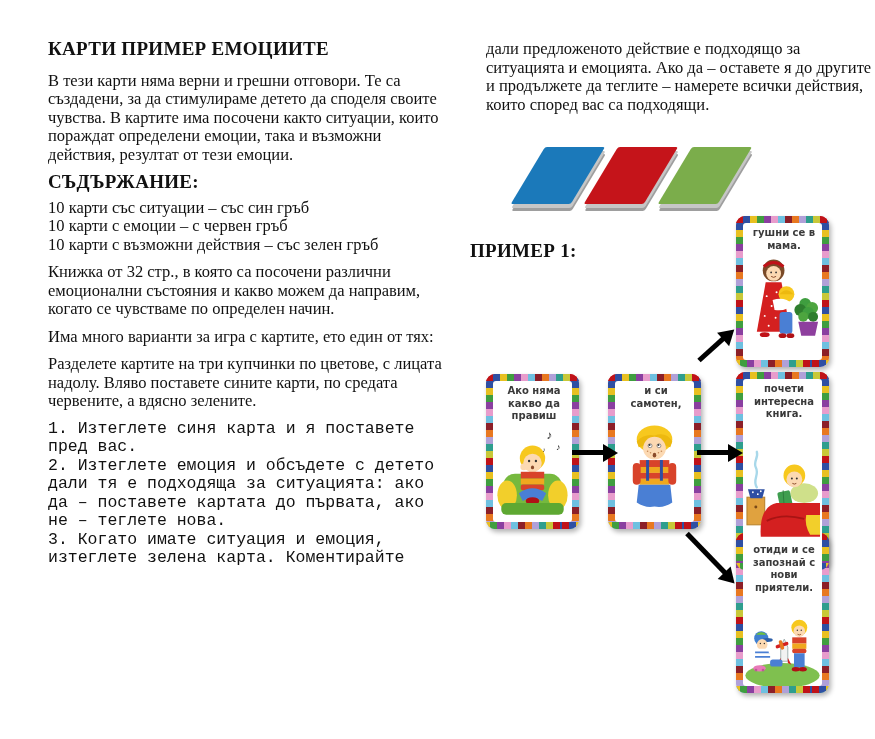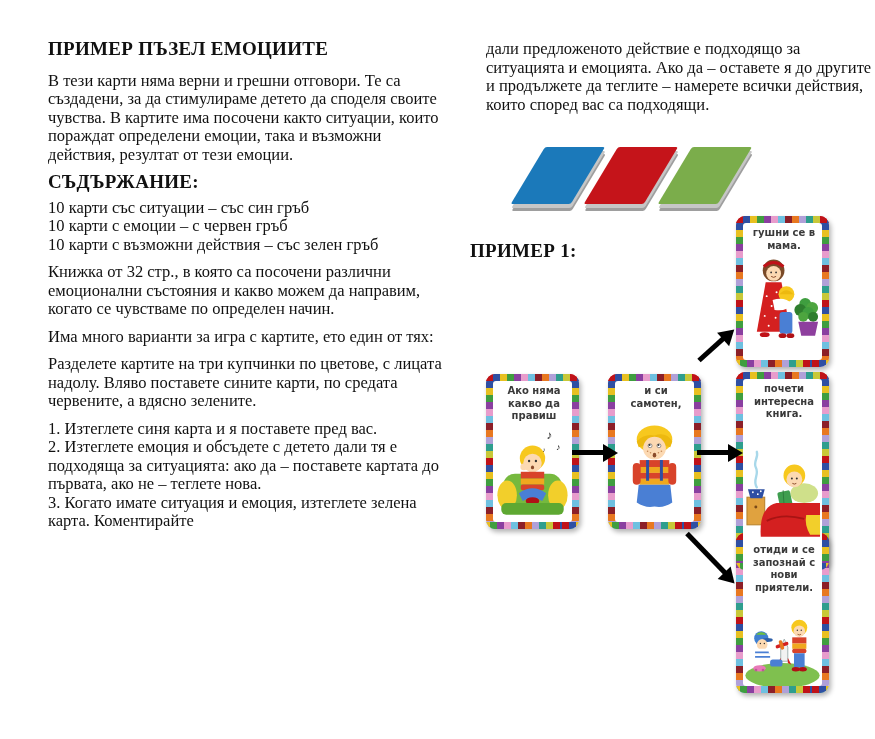--- a/index.html
+++ b/index.html
@@ -8,21 +8,21 @@
     font-family:"Liberation Serif", serif; color:#111; overflow:hidden;
   }
   
   .col { position:absolute; font-size:16.5px; line-height:18.5px; }
   .col-left  { left:48px;  top:40px; width:400px; }
   .col-right { left:486px; top:40px; width:392px; }
   .doc-title { font-size:19px; font-weight:bold; letter-spacing:.3px; margin:0 0 13px 0; }
   .section-heading { font-size:19px; font-weight:bold; letter-spacing:.3px; margin:9px 0 7px 0; }
   .para { margin:0 0 9px 0; }
   .tight-list div { margin:0; }
-  .steps { margin-top:4px; }
+  .steps { margin-top:4px;font-family:Liberation Mono, monospace; }
   .example-heading { position:absolute; left:470px; top:240px; font-size:19px; font-weight:bold; letter-spacing:.3px; }
 
   
   .deck {
     position:absolute; top:147px; width:60px; height:57px;
     transform:skewX(-31deg); transform-origin:0 0; border-radius:2px;
     box-shadow:3px 4px 0 #c6c6c6, 5px 7px 0 #9e9e9e;
   }
 
   
@@ -62,21 +62,21 @@
   }
   .arrow-up   { transform:rotate(-42deg); }
   .arrow-down { transform:rotate(46deg); }
 </style>
 </head>
 <body>
 
 <div class="page">
 
   <div class="col col-left">
-    <h1 class="doc-title">ПРИМЕР ПЪЗЕЛ ЕМОЦИИТЕ</h1>
+    <h1 class="doc-title">КАРТИ ПРИМЕР ЕМОЦИИТЕ</h1>
     <p class="para">В тези карти няма верни и грешни отговори. Те са създадени, за да стимулираме детето да споделя своите чувства. В картите има посочени както ситуации, които пораждат определени емоции, така и възможни действия, резултат от тези емоции.</p>
     <h2 class="section-heading">СЪДЪРЖАНИЕ:</h2>
     <div class="tight-list">
       <div>10 карти със ситуации – със син гръб</div>
       <div>10 карти с емоции – с червен гръб</div>
       <div>10 карти с възможни действия – със зелен гръб</div>
     </div>
     <p class="para" style="margin-top:9px">Книжка от 32 стр., в която са посочени различни емоционални състояния и какво можем да направим, когато се чувстваме по определен начин.</p>
     <p class="para">Има много варианти за игра с картите, ето един от тях:</p>
     <p class="para">Разделете картите на три купчинки по цветове, с лицата надолу. Вляво поставете сините карти, по средата червените, а вдясно зелените.</p>

